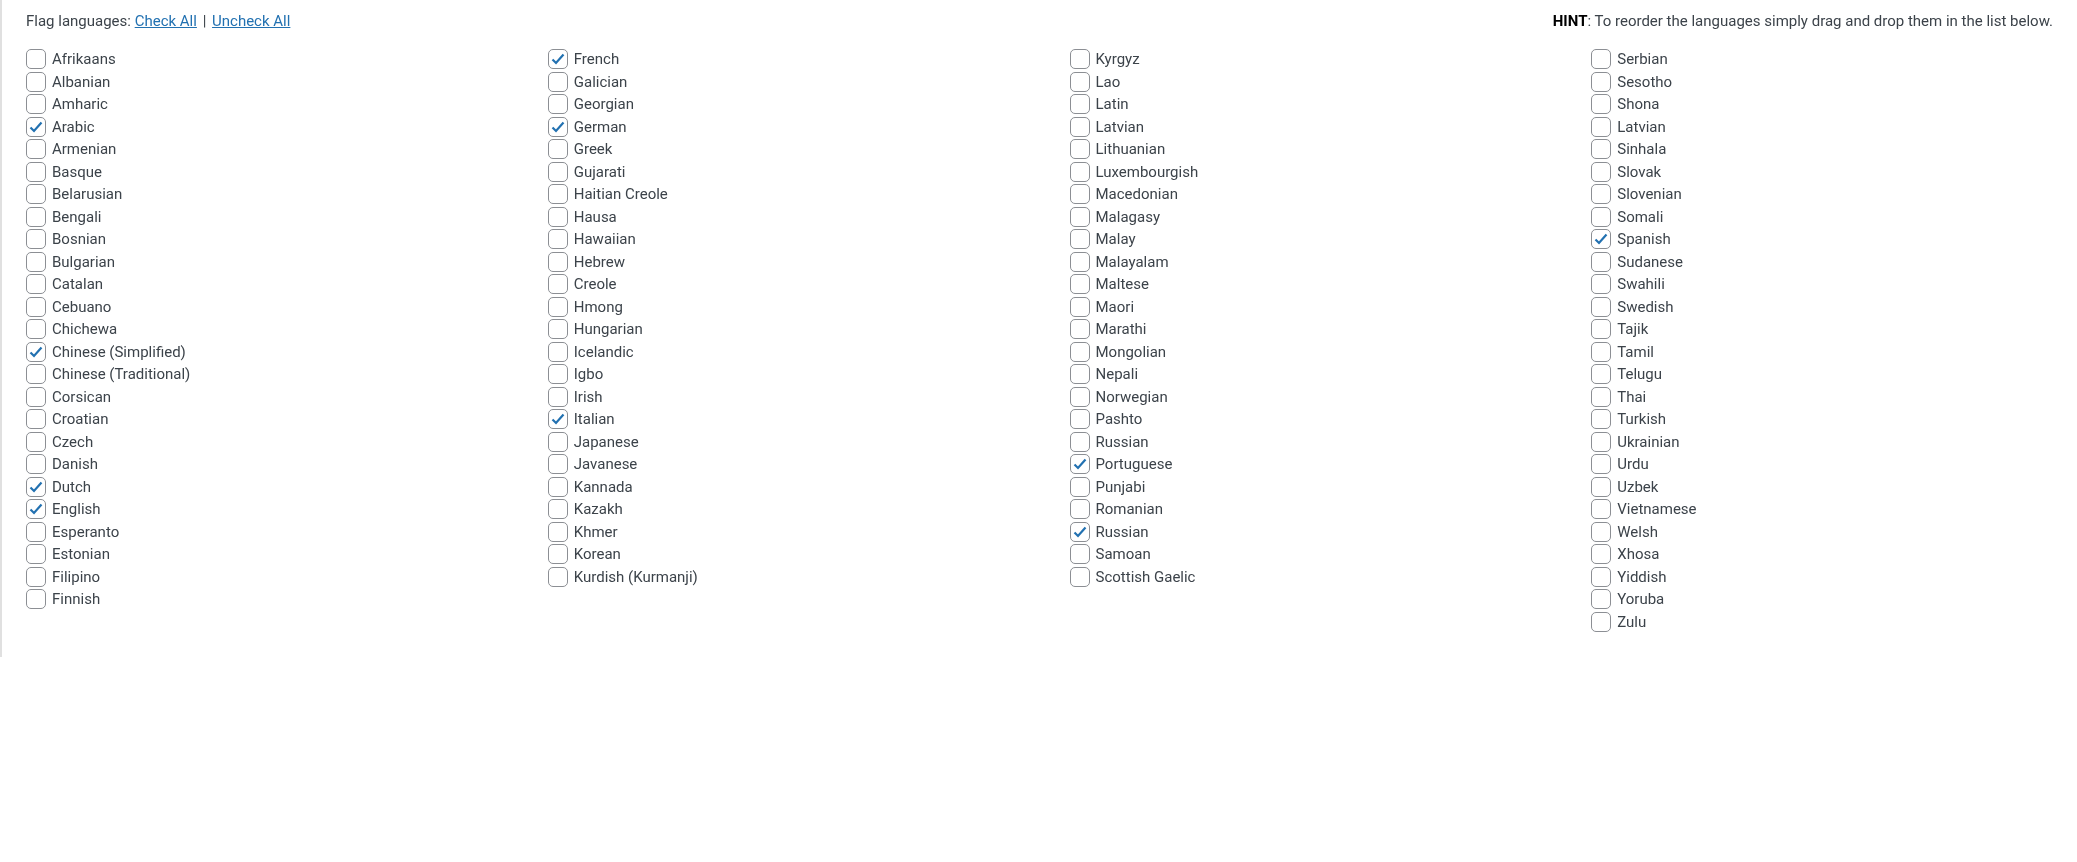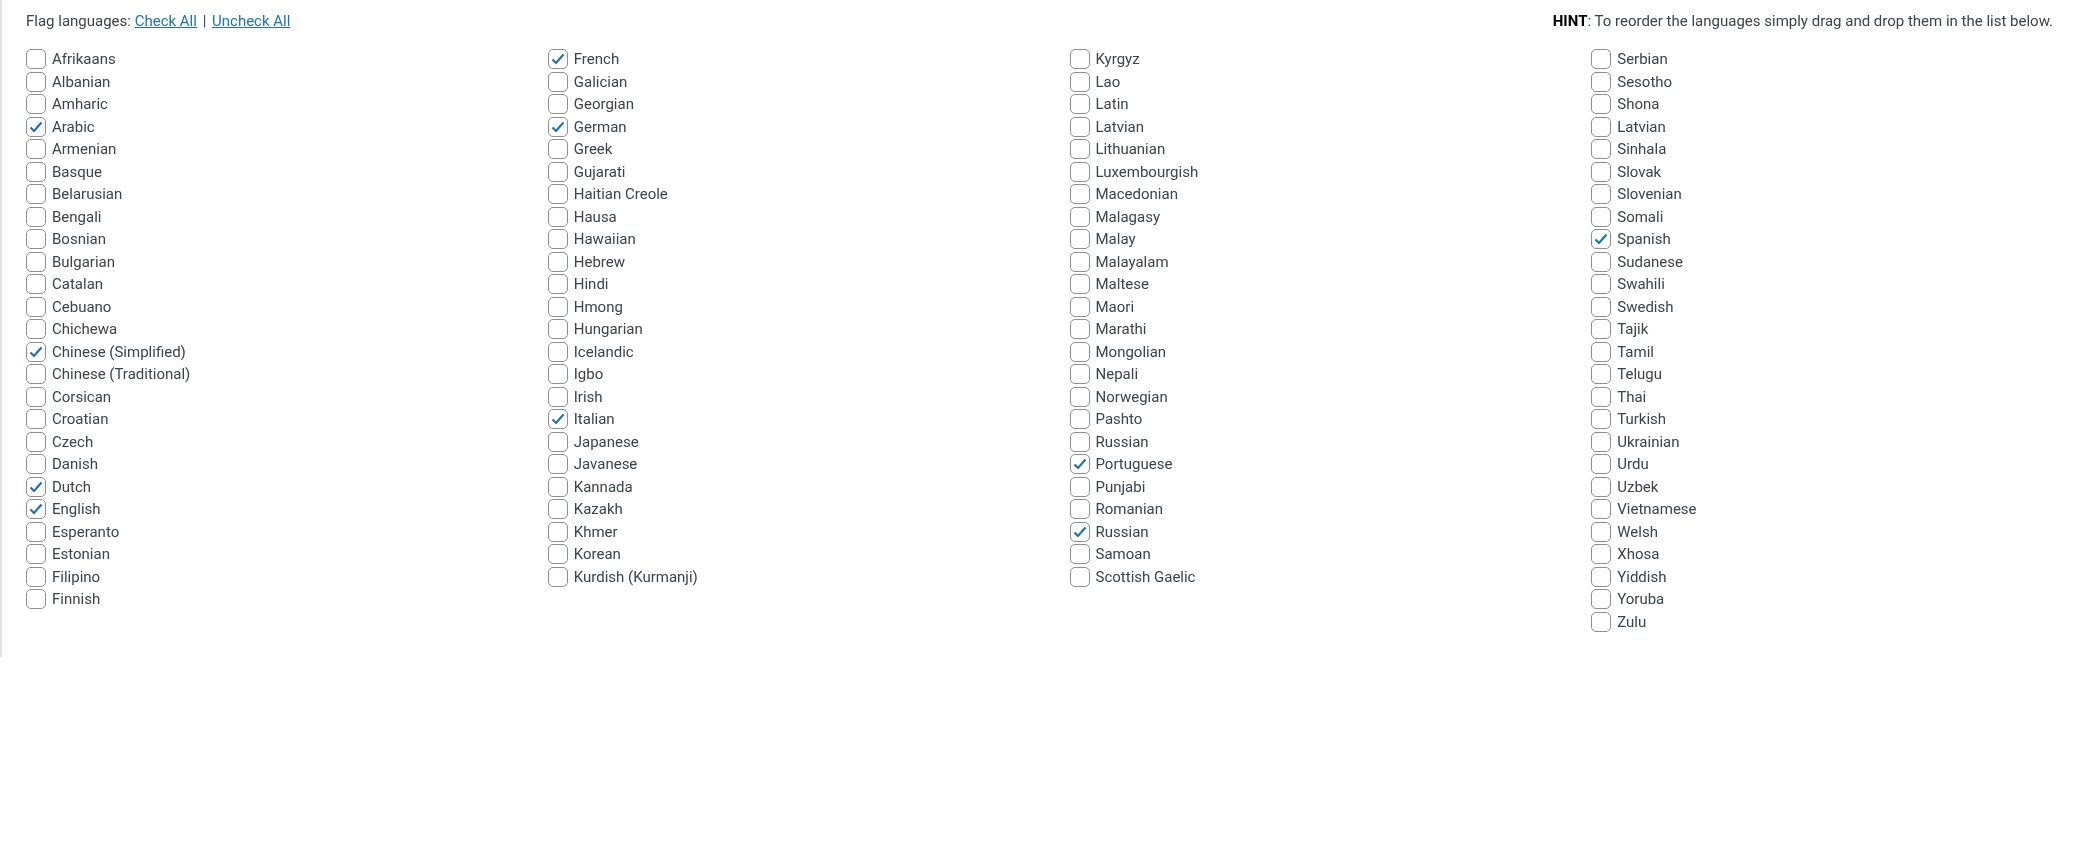--- a/index.html
+++ b/index.html
@@ -263,21 +263,21 @@
       <label class="lang-item">
         <span class="checkbox"></span>
         <span class="lang-label">Hawaiian</span>
       </label>
       <label class="lang-item">
         <span class="checkbox"></span>
         <span class="lang-label">Hebrew</span>
       </label>
       <label class="lang-item">
         <span class="checkbox"></span>
-        <span class="lang-label">Hindi</span>
+        <span class="lang-label">Creole</span>
       </label>
       <label class="lang-item">
         <span class="checkbox"></span>
         <span class="lang-label">Hmong</span>
       </label>
       <label class="lang-item">
         <span class="checkbox"></span>
         <span class="lang-label">Hungarian</span>
       </label>
       <label class="lang-item">

